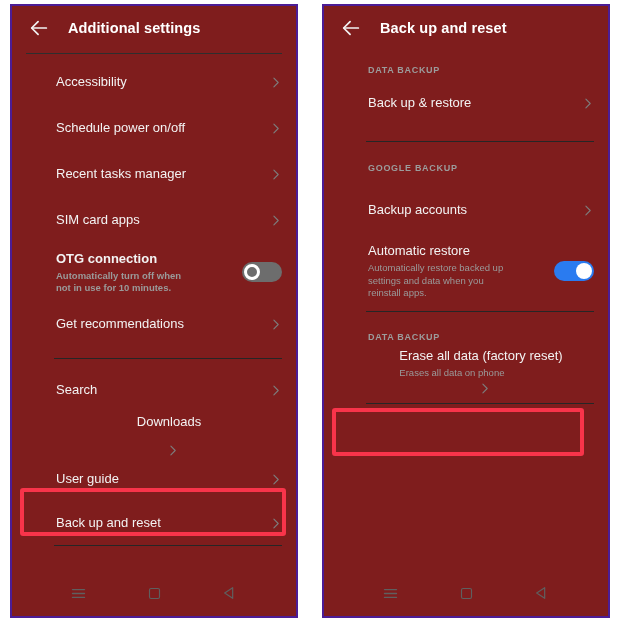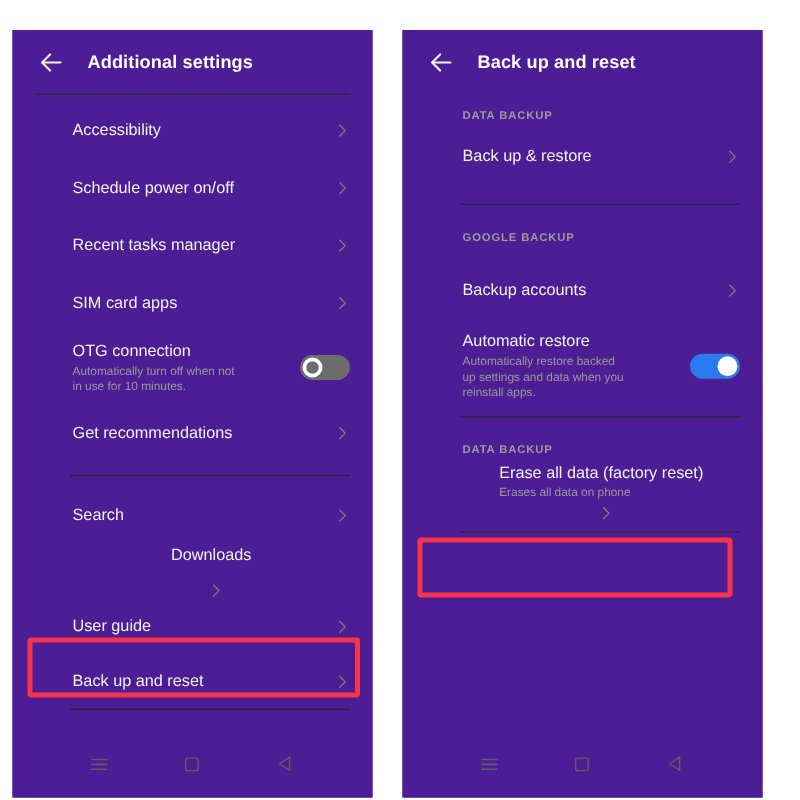--- a/index.html
+++ b/index.html
@@ -7,25 +7,25 @@
     width:640px;height:640px;
     background:#ffffff;
     font-family:"Liberation Sans", sans-serif;
     overflow:hidden;
   }
   .stage{position:relative;width:640px;height:640px;}
 
   
   .phone{
     position:absolute;
-    top:24px;
+    top:4px;
     width:288px;
     height:614px;
-    background:#4c1d95;
-    border:4px solid #4c1d95;
+    background:#7f1d1d;
+    border:2px solid #4c1d95;
     box-sizing:border-box;
     overflow:hidden;
   }
   .phone-left{left:10px;}
   .phone-right{left:322px;}
 
   .screen{position:relative;width:100%;height:100%;}
 
   
   .appbar{
@@ -213,21 +213,21 @@
           <div class="row-text">
             <div class="row-title">SIM card apps</div>
           </div>
           <div class="chev">
             <svg width="13" height="13" viewBox="0 0 24 24" fill="none" stroke="currentColor" stroke-width="2" stroke-linecap="round" stroke-linejoin="round">
                 <polyline points="9,4 17,12 9,20"></polyline>
               </svg>
           </div>
         </div>
 
-        <div class="row" style="min-height:58px;">
+        <div class="row" style="min-height:58px;font-weight:bold;">
           <div class="row-text">
             <div class="row-title">OTG connection</div>
             <div class="row-sub">Automatically turn off when not in use for 10 minutes.</div>
           </div>
           <div class="toggle off">
             <div class="knob"></div>
           </div>
         </div>
 
         <div class="row" style="min-height:46px;">

